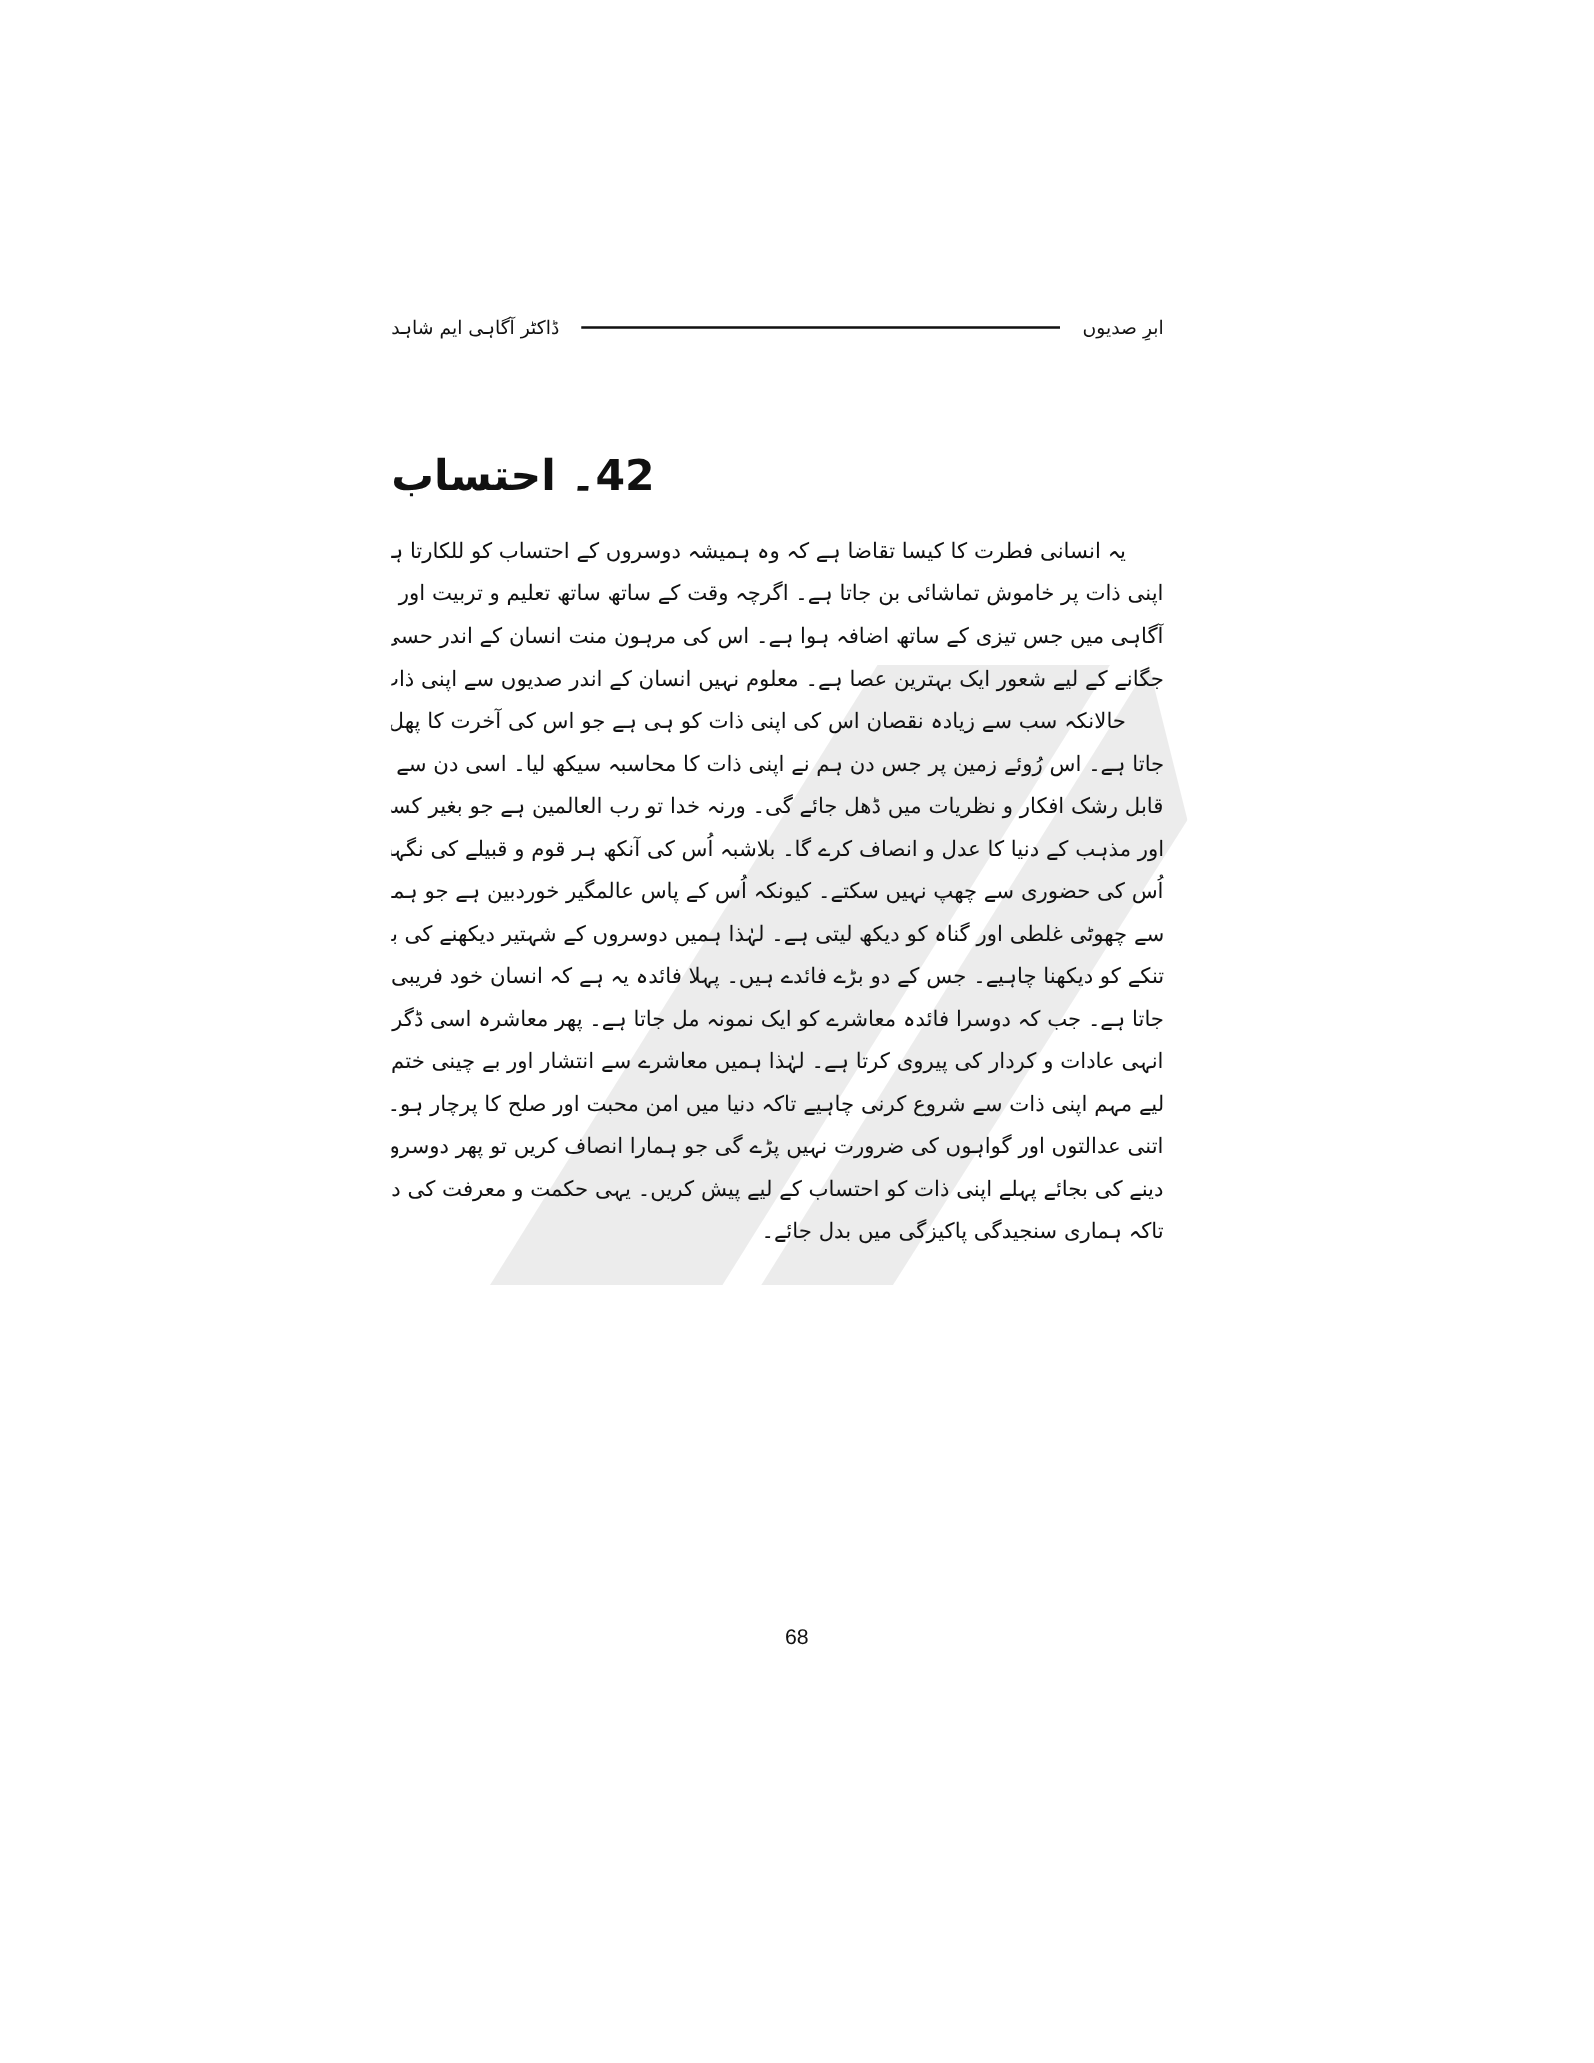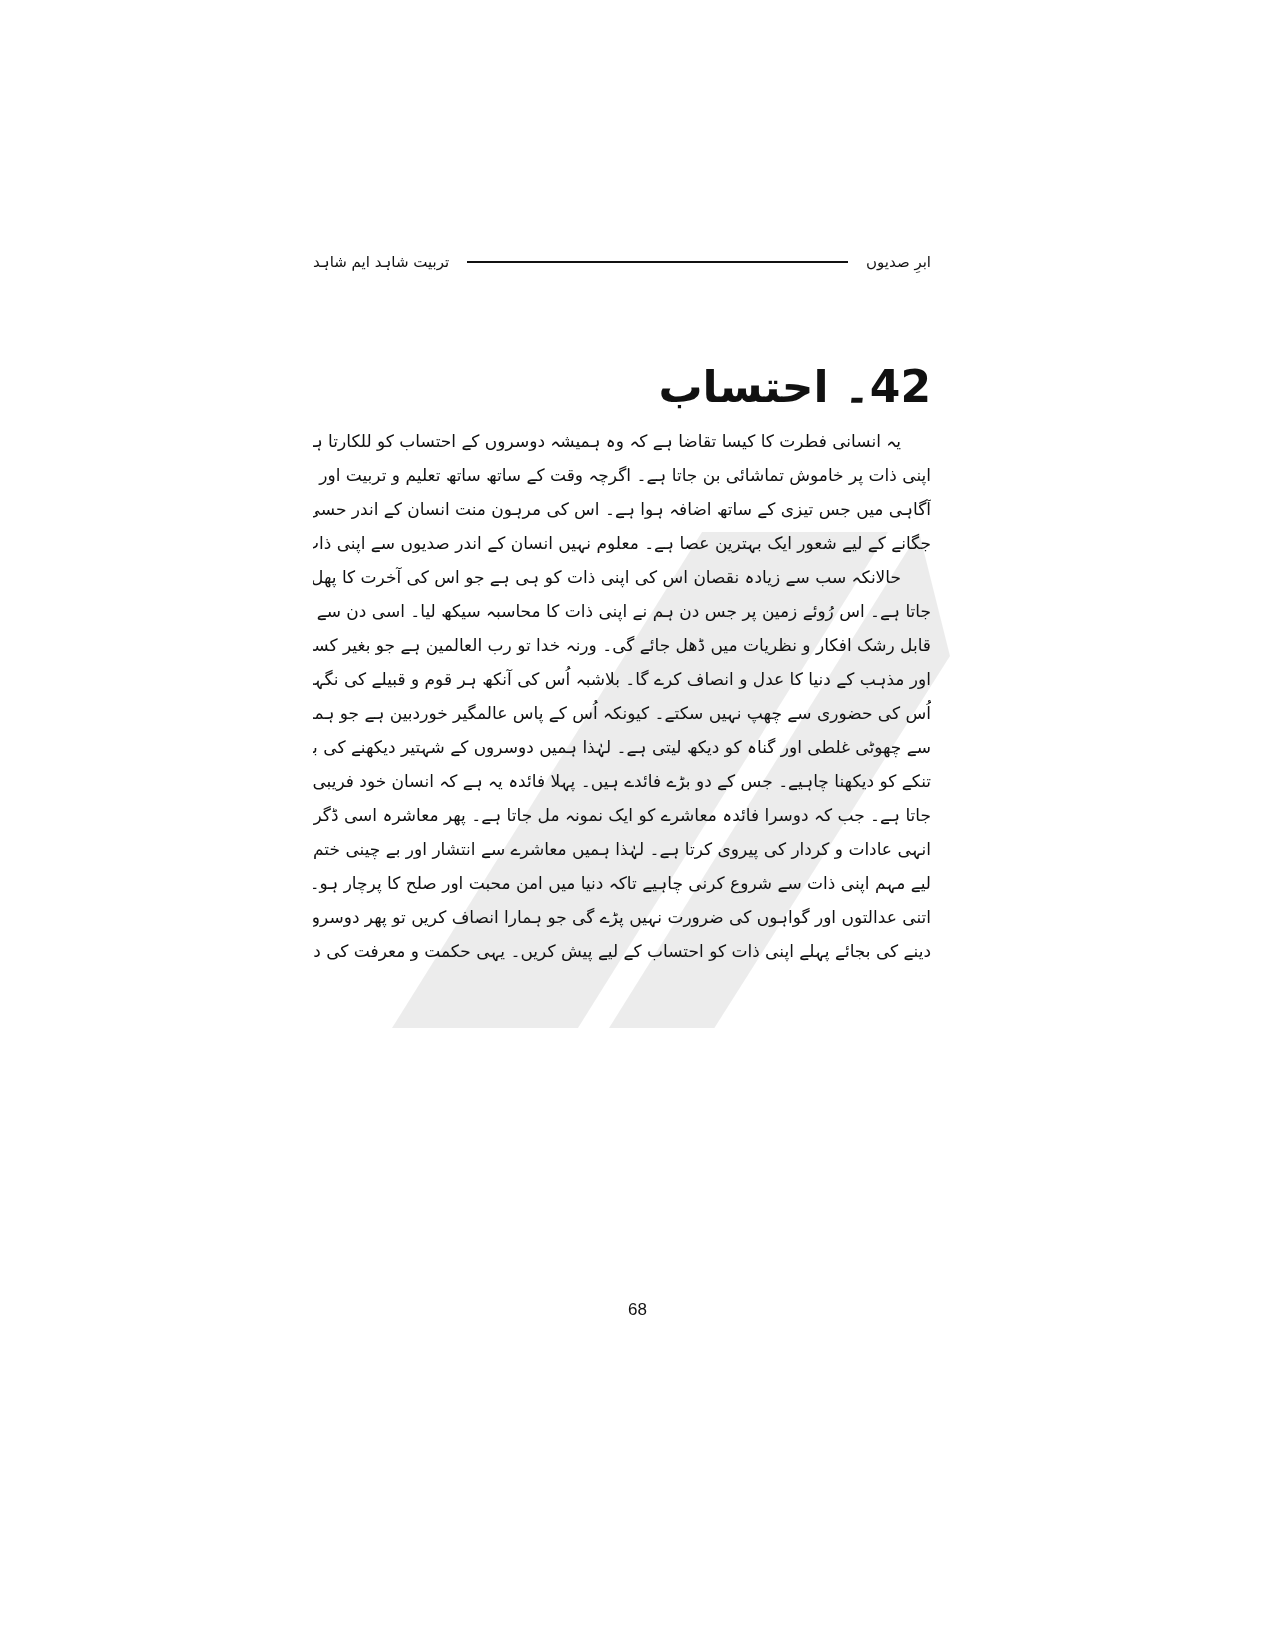--- a/index.html
+++ b/index.html
@@ -40,23 +40,23 @@
       flex: 1;
       height: 0;
       border-top: 2px solid #111;
       margin: 0 18px;
     }
     .title {
       position: absolute;
       left: 313px;
       top: 334px;
       width: 618px;
-      text-align: right;
+      text-align: left;
       direction: rtl;
-      font-size: 44px;
+      font-size: 34px;
       font-weight: bold;
       line-height: 48px;
     }
     .body-text {
       position: absolute;
       left: 313px;
       top: 424px;
       width: 618px;
       direction: rtl;
       font-size: 17px;
@@ -85,21 +85,21 @@
 <body>
 
 <svg class="watermark" viewBox="0 0 100 100">
   <polygon points="10,90 60,10 90,10 40,90" fill="#000"></polygon>
   <polygon points="45,90 95,10 100,30 62,90" fill="#000"></polygon>
 </svg>
 
 <div class="header">
   <span>ابرِ صدیوں</span>
   <span class="rule"></span>
-  <span>تربیت شاہد ایم شاہد</span>
+  <span>ڈاکٹر آگاہی ایم شاہد</span>
 </div>
 
 <h1 class="title">42۔ احتساب</h1>
 
 <div class="body-text">
   <div>
     <div class="line indent">یہ انسانی فطرت کا کیسا تقاضا ہے کہ وہ ہمیشہ دوسروں کے احتساب کو للکارتا ہے۔ جبکہ</div>
     <div class="line">اپنی ذات پر خاموش تماشائی بن جاتا ہے۔ اگرچہ وقت کے ساتھ ساتھ تعلیم و تربیت اور شور و</div>
     <div class="line">آگاہی میں جس تیزی کے ساتھ اضافہ ہوا ہے۔ اس کی مرہون منت انسان کے اندر حسی قوتوں کو</div>
     <div class="line">جگانے کے لیے شعور ایک بہترین عصا ہے۔ معلوم نہیں انسان کے اندر صدیوں سے اپنی ذات</div>
@@ -110,16 +110,17 @@
     <div class="line">قابل رشک افکار و نظریات میں ڈھل جائے گی۔ ورنہ خدا تو رب العالمین ہے جو بغیر کسی رنگ نسل</div>
     <div class="line">اور مذہب کے دنیا کا عدل و انصاف کرے گا۔ بلاشبہ اُس کی آنکھ ہر قوم و قبیلے کی نگہبان ہے۔ ہم</div>
     <div class="line">اُس کی حضوری سے چھپ نہیں سکتے۔ کیونکہ اُس کے پاس عالمگیر خوردبین ہے جو ہماری چھوٹی</div>
     <div class="line">سے چھوٹی غلطی اور گناہ کو دیکھ لیتی ہے۔ لہٰذا ہمیں دوسروں کے شہتیر دیکھنے کی بجائے اپنی آنکھ کے</div>
     <div class="line">تنکے کو دیکھنا چاہیے۔ جس کے دو بڑے فائدے ہیں۔ پہلا فائدہ یہ ہے کہ انسان خود فریبی سے بچ</div>
     <div class="line">جاتا ہے۔ جب کہ دوسرا فائدہ معاشرے کو ایک نمونہ مل جاتا ہے۔ پھر معاشرہ اسی ڈگر پر چلتا ہے۔</div>
     <div class="line">انہی عادات و کردار کی پیروی کرتا ہے۔ لہٰذا ہمیں معاشرے سے انتشار اور بے چینی ختم کرنے کے</div>
     <div class="line">لیے مہم اپنی ذات سے شروع کرنی چاہیے تاکہ دنیا میں امن محبت اور صلح کا پرچار ہو۔ پھر دُنیا میں</div>
     <div class="line">اتنی عدالتوں اور گواہوں کی ضرورت نہیں پڑے گی جو ہمارا انصاف کریں تو پھر دوسروں کو موقع</div>
     <div class="line">دینے کی بجائے پہلے اپنی ذات کو احتساب کے لیے پیش کریں۔ یہی حکمت و معرفت کی دلیل ہے</div>
+    <div class="line last">تاکہ ہماری سنجیدگی پاکیزگی میں بدل جائے۔</div>
   </div>
 </div>
 
 <div class="page-number">68</div>
 
 </body></html>

